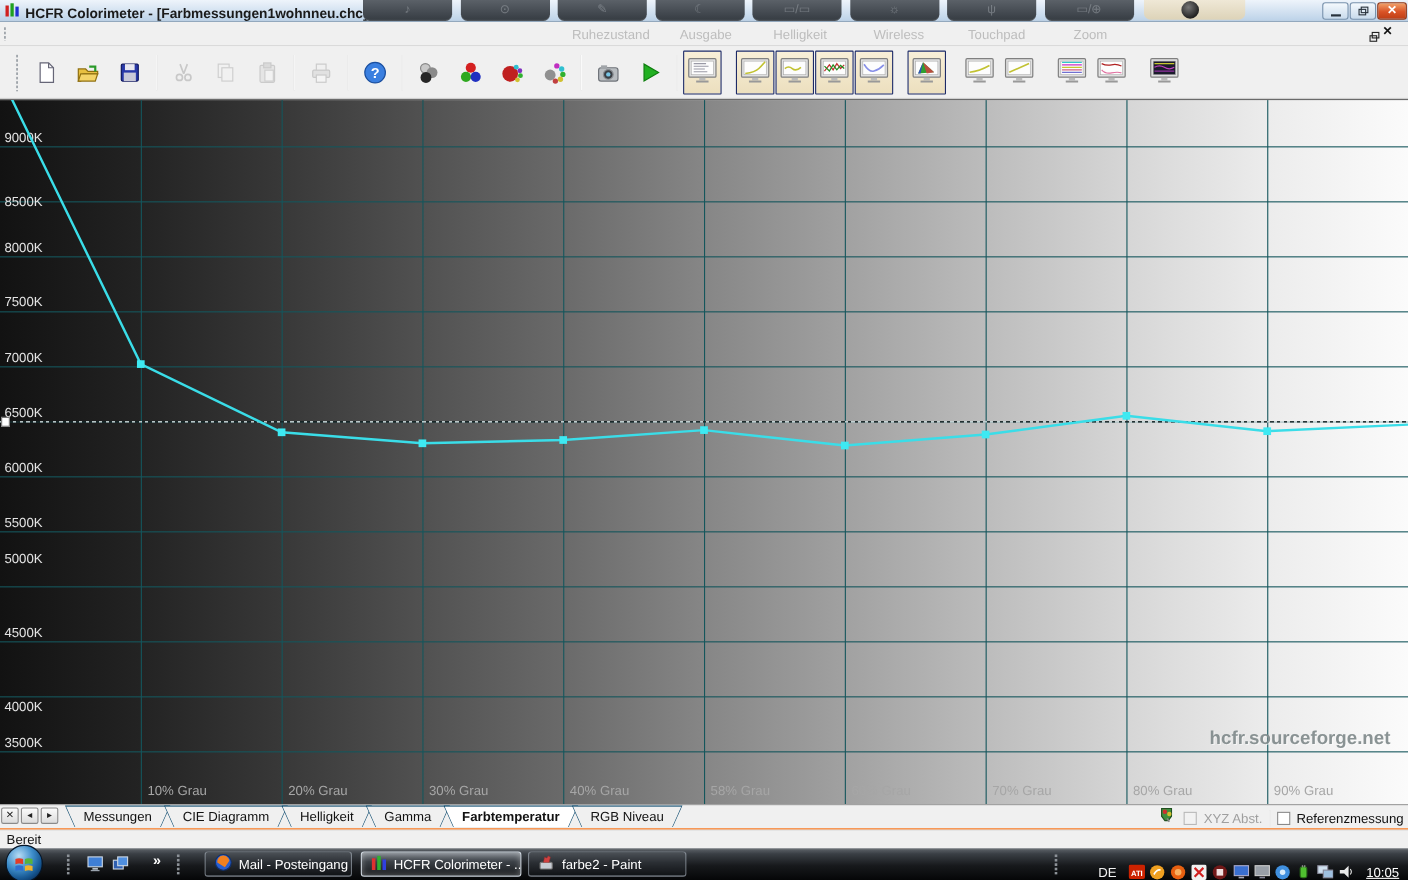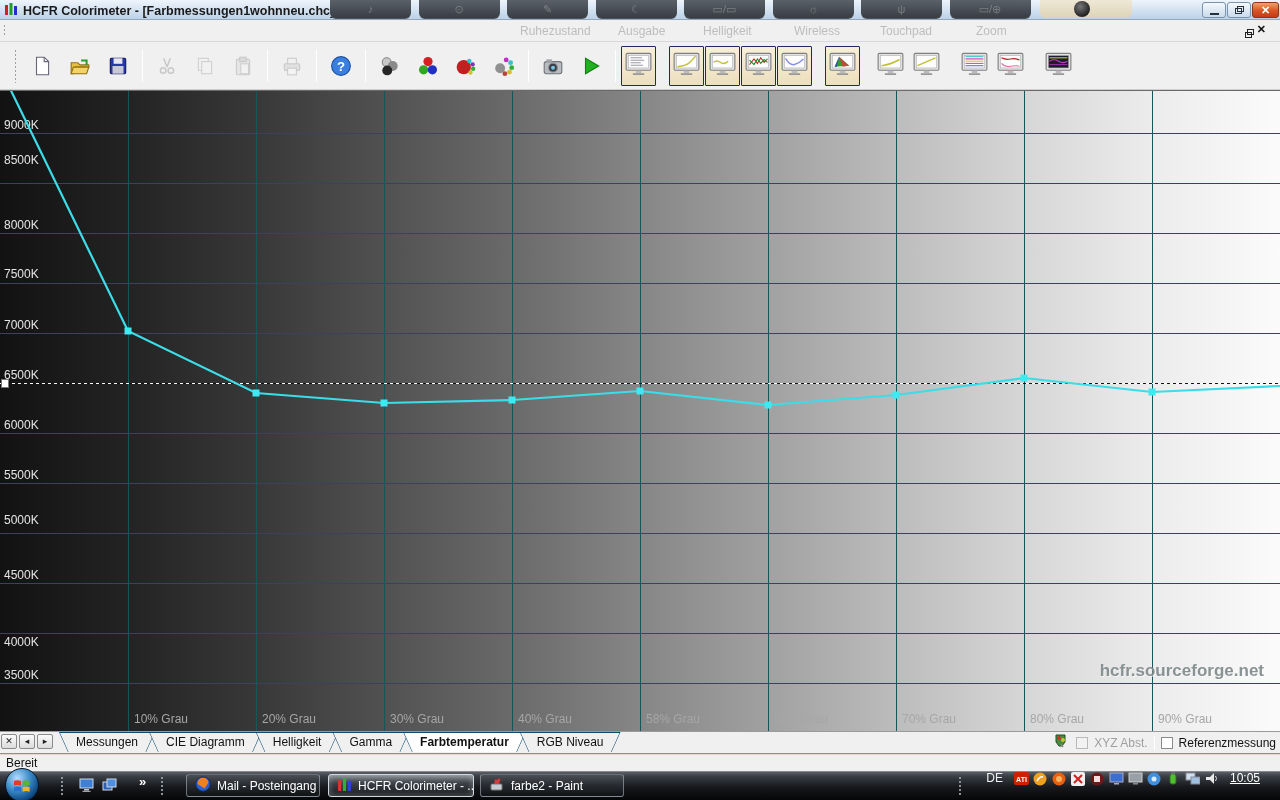--- a/index.html
+++ b/index.html
@@ -105,21 +105,21 @@
     border:1px solid #061527;display:flex;align-items:center;justify-content:center;}
   .tb-grip2{position:absolute;top:5px;width:4px;height:19px;
     background-image:radial-gradient(circle,#8d9298 40%,transparent 45%);background-size:4px 4px;}
   .ql-icon{position:absolute;top:6px;width:18px;height:17px;display:flex;align-items:center;justify-content:center;}
   #ql-overflow{position:absolute;left:139px;top:3px;color:#fff;font-size:13px;font-weight:bold;}
   .task-btn{position:absolute;top:3px;height:23px;border-radius:3px;border:1px solid rgba(180,190,200,.55);
     background:linear-gradient(#4b5056,#2a2e33 45%,#101215);display:flex;align-items:center;gap:6px;
     padding:0 8px;color:#fff;font-size:12px;white-space:nowrap;overflow:hidden;}
   .task-btn.active{background:linear-gradient(#82888f,#3c4147 40%,#17191c);
     box-shadow:inset 0 0 6px rgba(255,255,255,.35);border-color:#d0d8e0;}
-  #tray{position:absolute;right:20px;top:0;height:29px;display:flex;align-items:flex-start;gap:5px;}
+  #tray{position:absolute;right:8px;top:0;height:29px;display:flex;align-items:flex-end;gap:5px;}
   #tray-lang{color:#f0f0f0;font-size:12px;margin-right:6px;}
   .tray-ico{width:15px;height:15px;display:flex;align-items:center;justify-content:center;font-size:11px;}
   #clock{color:#fff;font-size:12px;margin-left:6px;text-decoration:underline;}
 </style>
 </head>
 <body>
 
 <div id="screen">
 
   <div id="titlebar">
@@ -416,35 +416,35 @@
             </svg></span>
         </div>
       </div>
   </div>
 
   <div id="chart">
     <div id="grid-layer">
         <div class="hgrid" style="top:42px"></div>
         <div class="ytick" style="top:27px">9000K</div>
         <div class="hgrid" style="top:92px"></div>
-        <div class="ytick" style="top:62px">8500K</div>
+        <div class="ytick" style="top:85px">8500K</div>
         <div class="hgrid" style="top:142px"></div>
         <div class="ytick" style="top:127px">8000K</div>
         <div class="hgrid" style="top:192px"></div>
         <div class="ytick" style="top:176px">7500K</div>
         <div class="hgrid" style="top:242px"></div>
         <div class="ytick" style="top:227px">7000K</div>
         <div class="hgrid" style="top:292px"></div>
         <div class="ytick" style="top:277px">6500K</div>
         <div class="hgrid" style="top:342px"></div>
         <div class="ytick" style="top:327px">6000K</div>
         <div class="hgrid" style="top:392px"></div>
         <div class="ytick" style="top:377px">5500K</div>
         <div class="hgrid" style="top:442px"></div>
-        <div class="ytick" style="top:422px">5000K</div>
+        <div class="ytick" style="top:410px">5000K</div>
         <div class="hgrid" style="top:492px"></div>
         <div class="ytick" style="top:477px">4500K</div>
         <div class="hgrid" style="top:542px"></div>
         <div class="ytick" style="top:544px">4000K</div>
         <div class="hgrid" style="top:592px"></div>
         <div class="ytick" style="top:577px">3500K</div>
         <div class="vgrid" style="left:128px"></div>
         <div class="xtick" style="left:134px">10% Grau</div>
         <div class="vgrid" style="left:256px"></div>
         <div class="xtick" style="left:262px">20% Grau</div>

